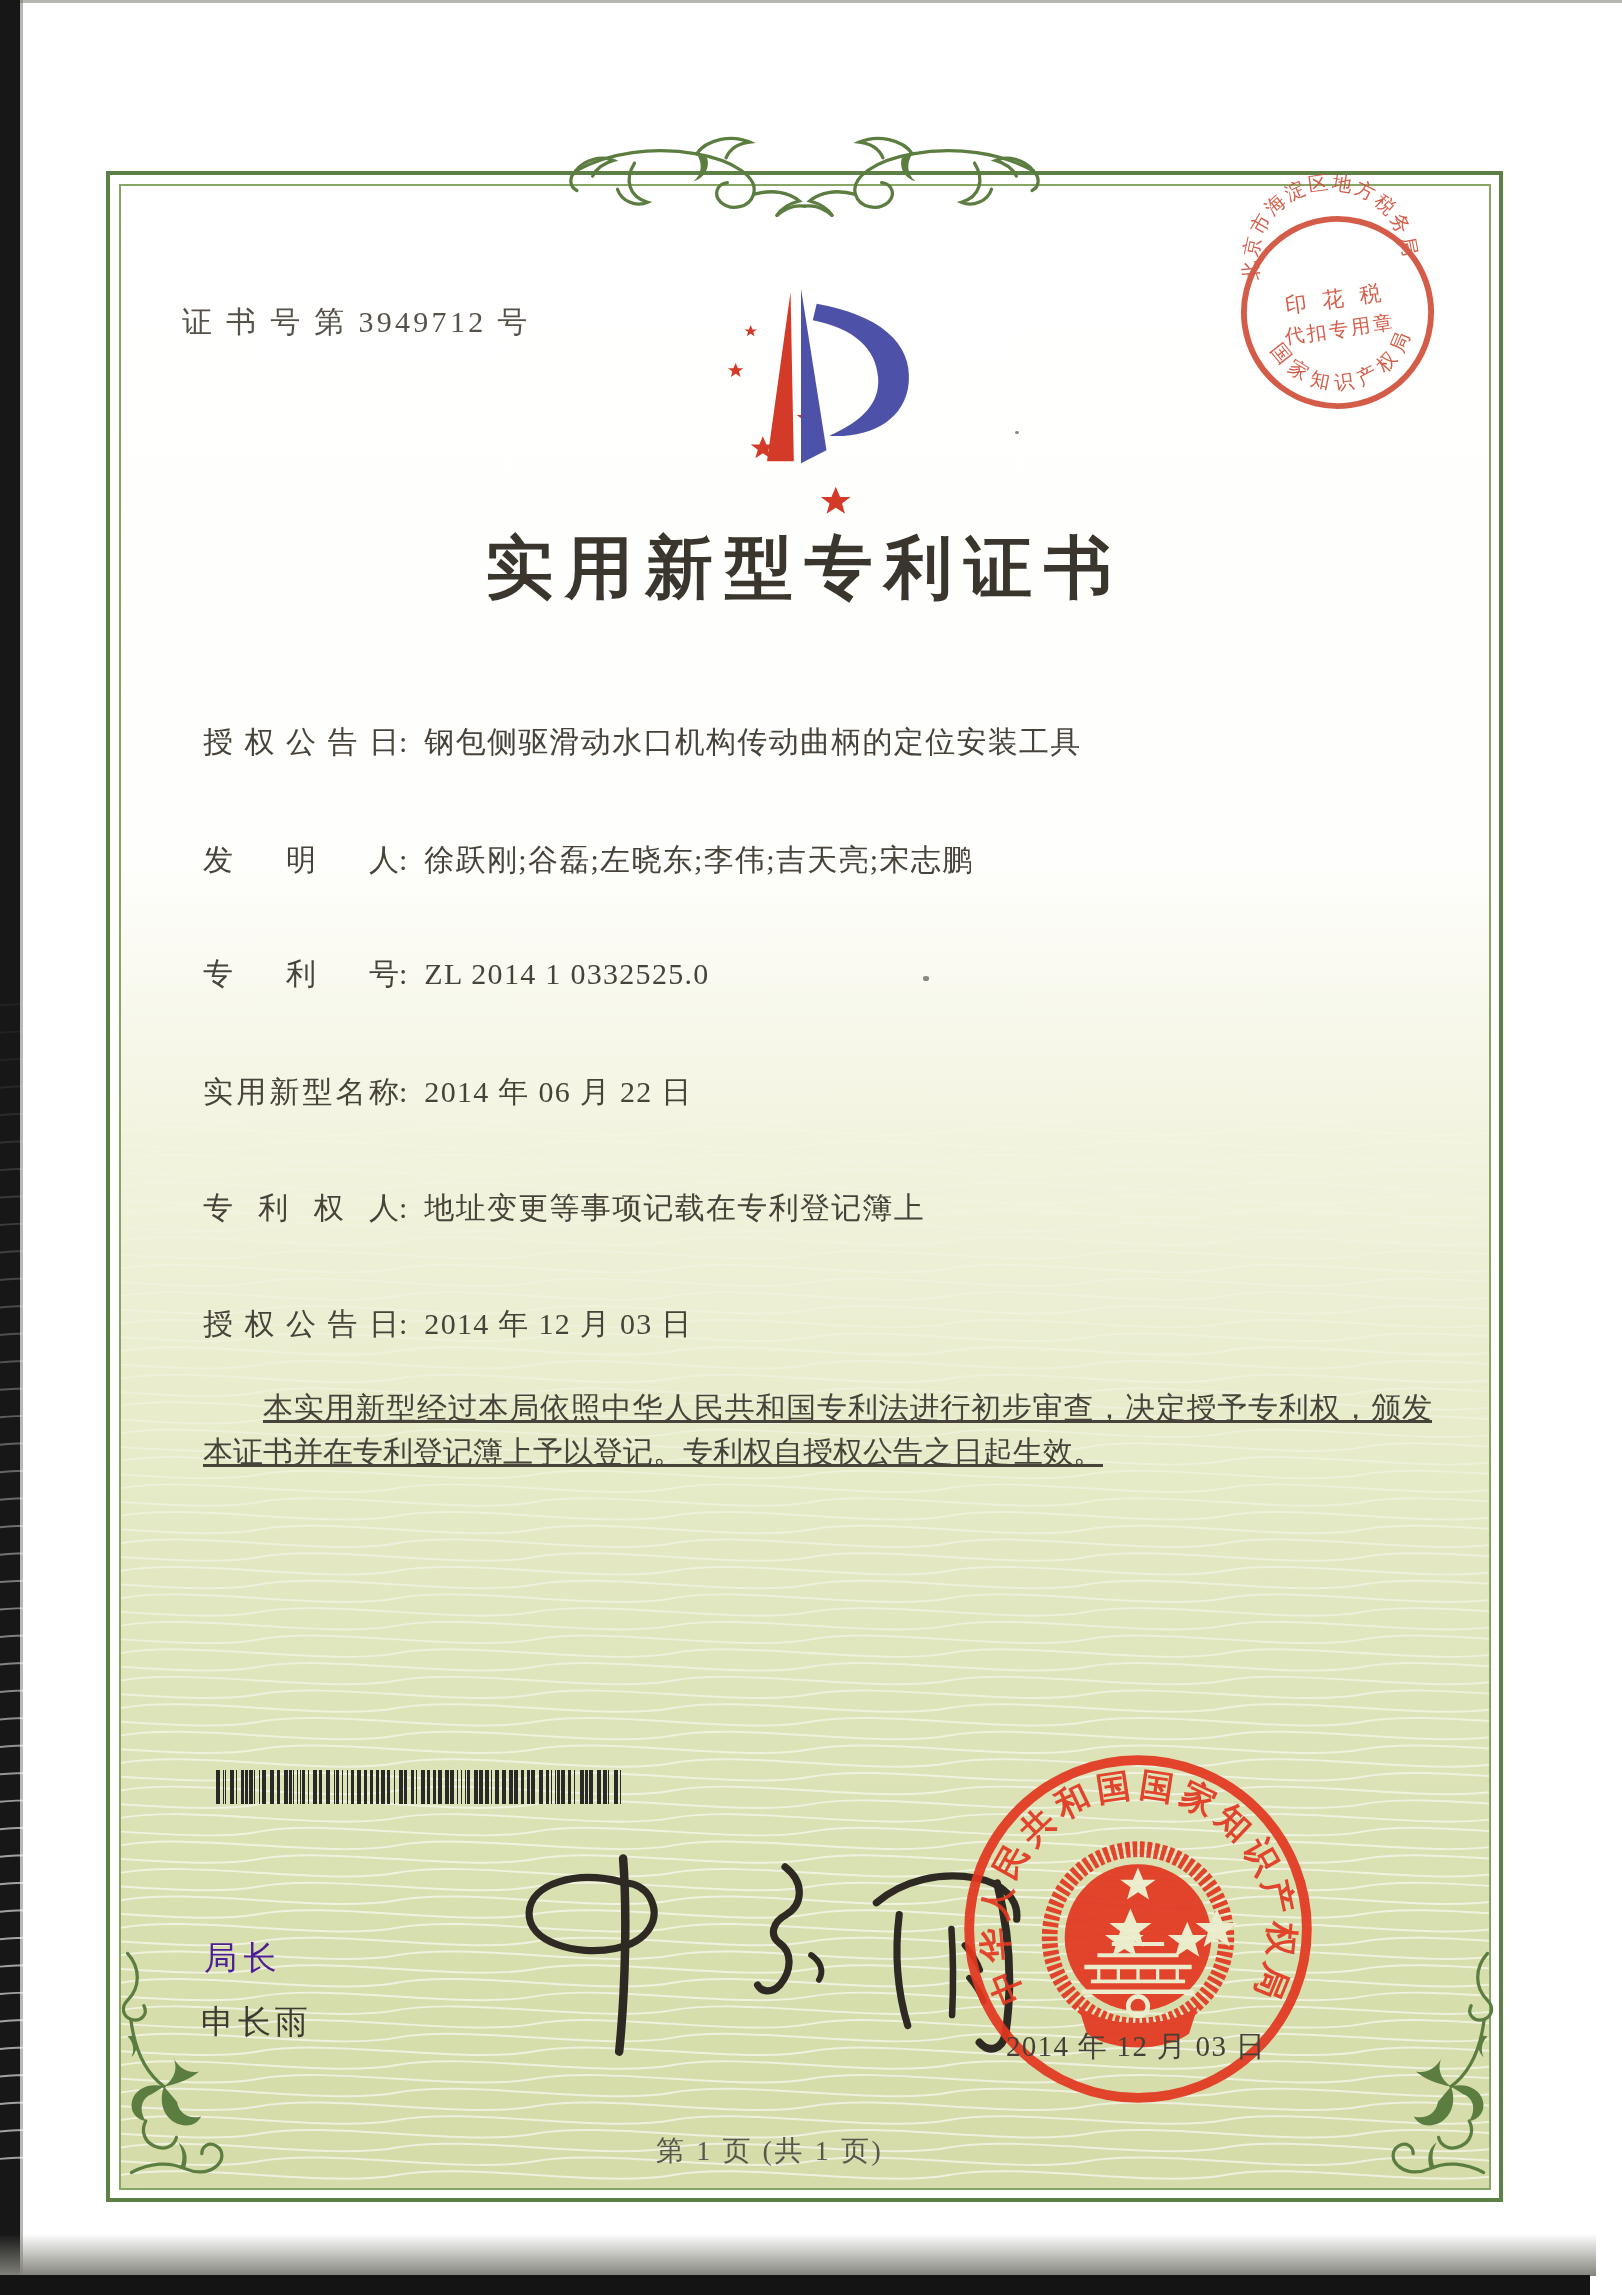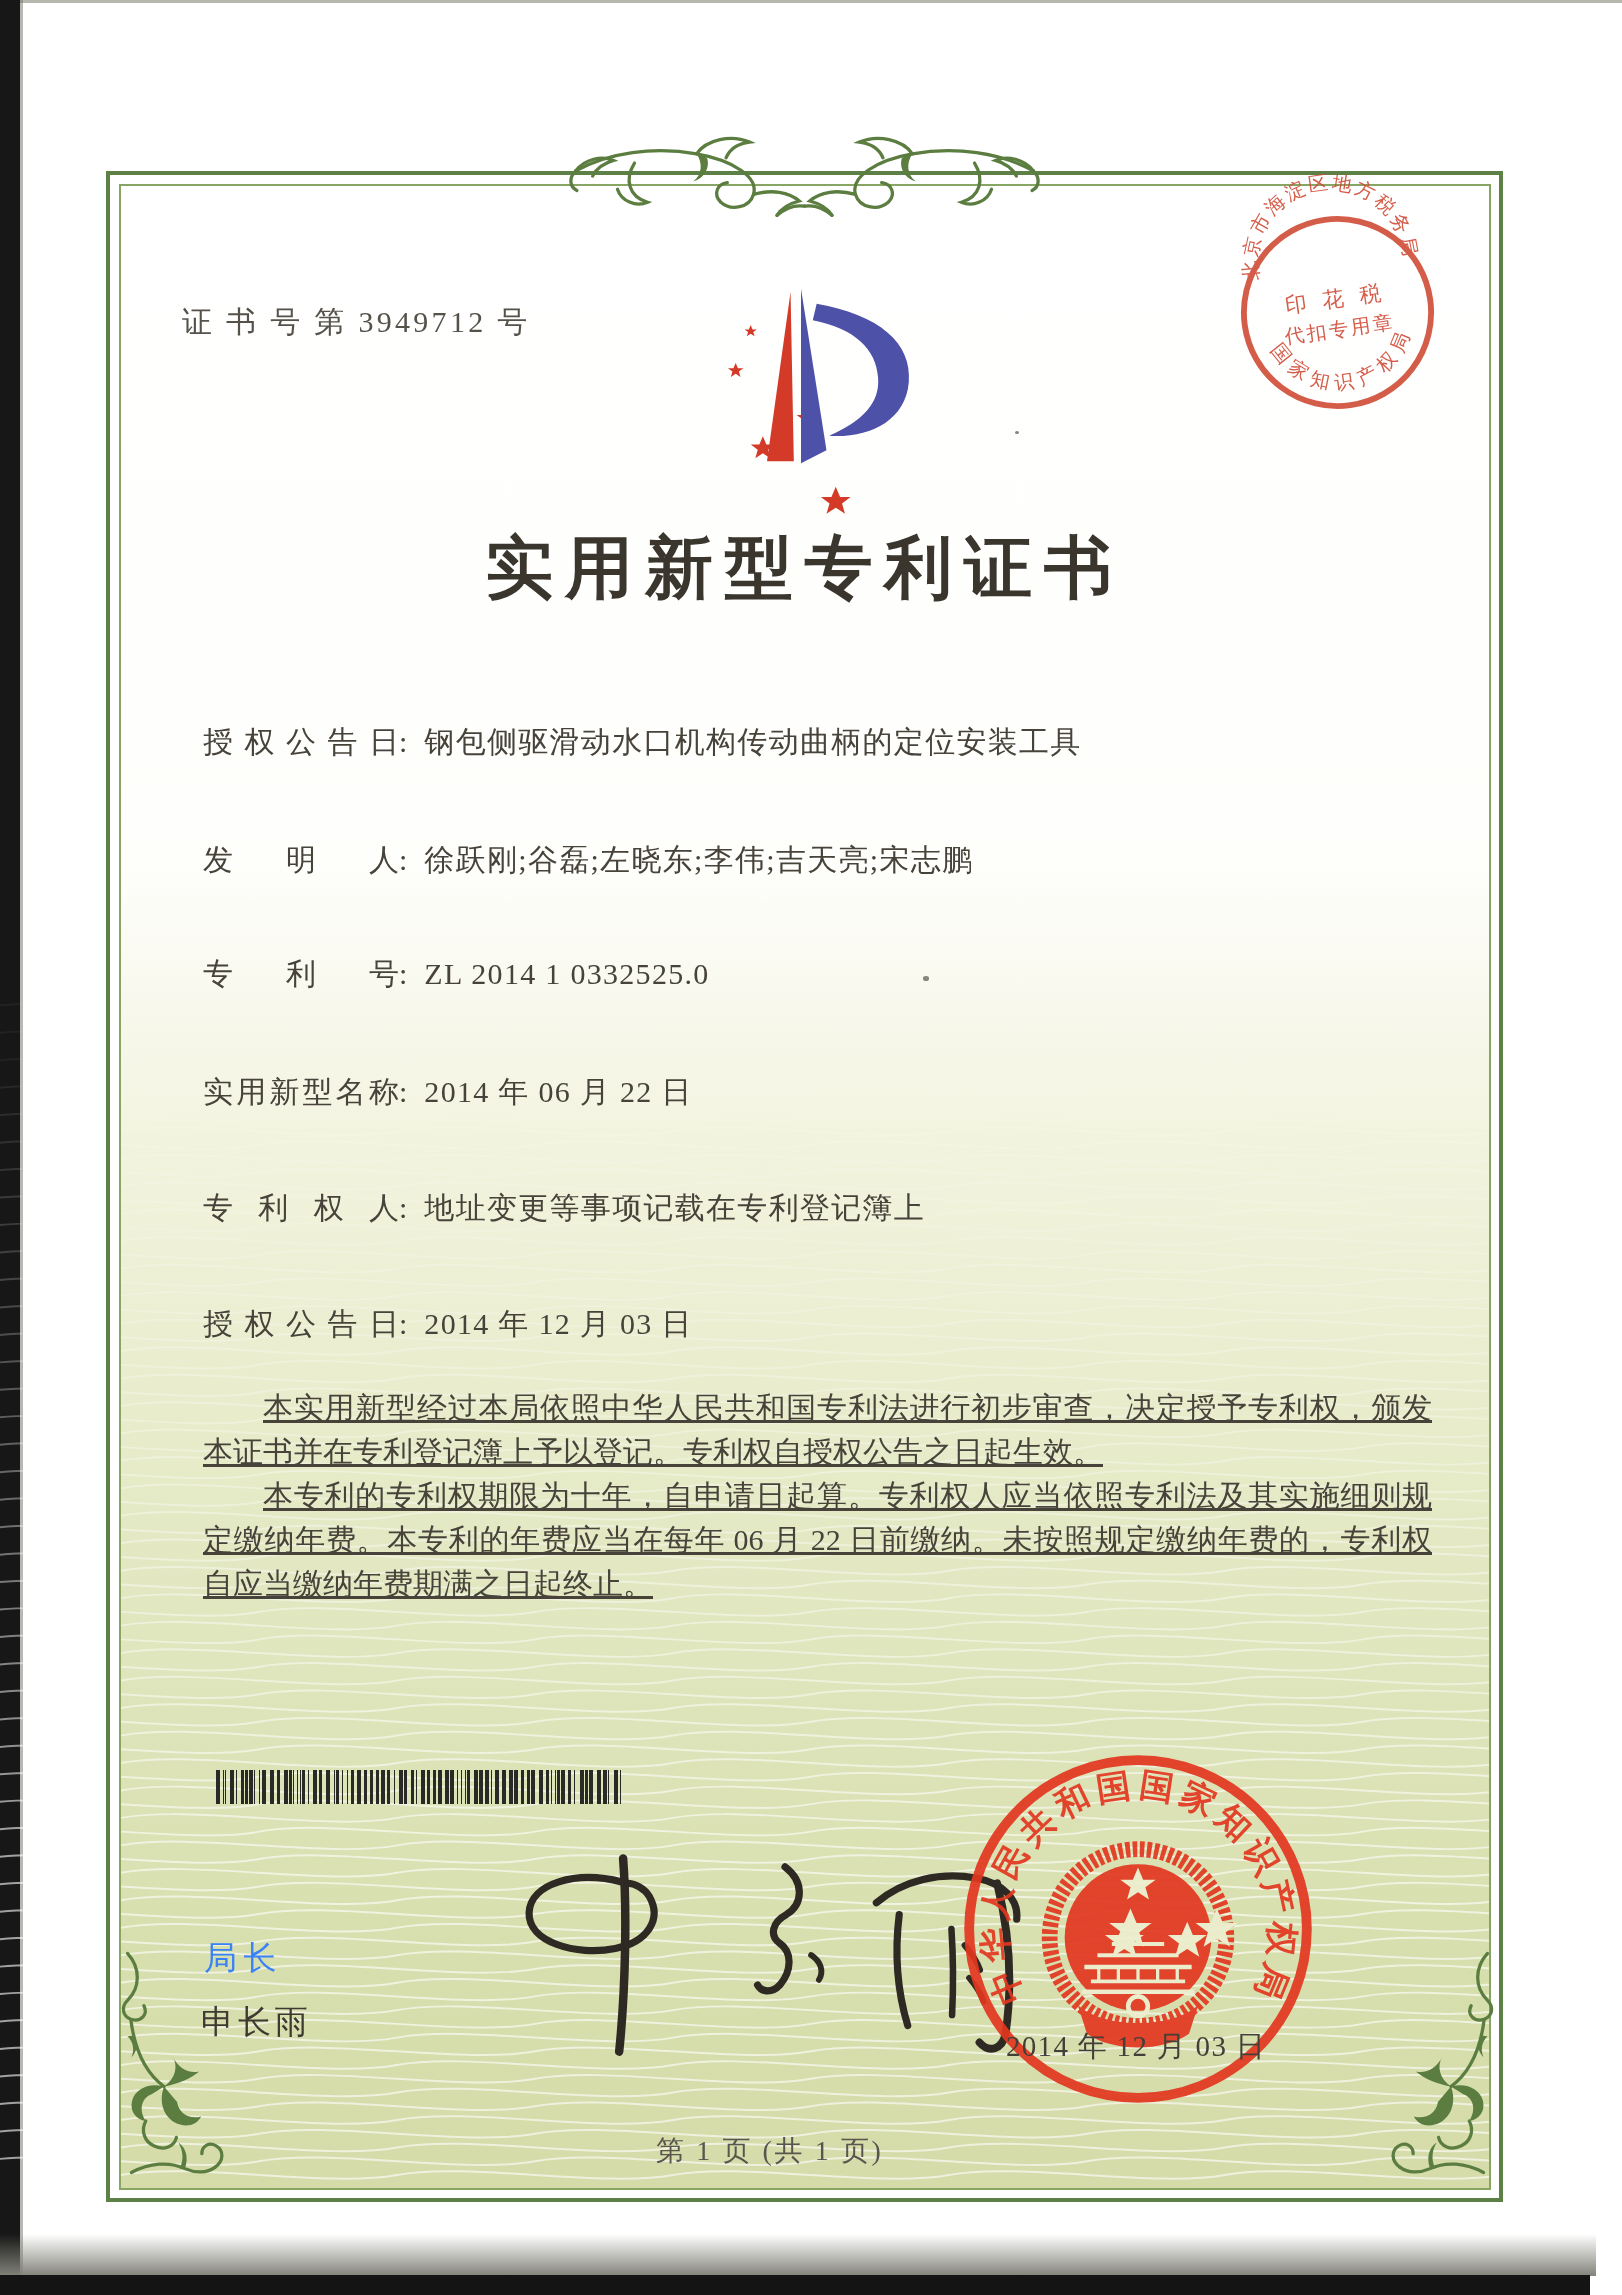--- a/index.html
+++ b/index.html
@@ -27,21 +27,21 @@
       letter-spacing:11.8px;color:#3a362e;white-space:nowrap;}
   .frow{left:203px;font-size:30px;color:#47433a;white-space:nowrap;}
   .flabel{display:inline-block;width:196px;text-align:justify;text-align-last:justify;}
   .fcolon{margin-right:17px;}
   .fval{letter-spacing:1.3px;margin-top:48px;}
   #paras{left:203px;top:1386px;width:1229px;font-size:30px;line-height:44px;color:#47433a;
       text-align:justify;}
   #paras p{margin:0;text-indent:2em;text-decoration:underline;}
   #barcode{left:216px;top:1770px;width:412px;height:34px;}
   #barcode i{position:absolute;top:0;height:100%;background:#292926;}
-  #dirTitle{left:204px;top:1936px;font-size:33px;letter-spacing:6.5px;color:#3b82f6;}
+  #dirTitle{left:204px;top:1936px;font-size:33px;letter-spacing:6.5px;color:#4c1d95;}
   #dirName{left:201px;top:2000px;font-size:33px;letter-spacing:3.9px;color:#3e3a32;}
   #sealDate{left:1006px;top:2027px;font-size:29px;letter-spacing:1.3px;color:#443f37;z-index:6;}
   #footerPage{left:656px;top:2132px;font-size:28px;letter-spacing:2.6px;color:#5a564e;}
   .speck{width:5.9px;height:4.6px;border-radius:50%;background:#8a867e;}
   svg{position:absolute;overflow:visible;}
 </style>
 </head>
 <body>
 
 <div class="abs" id="edgeTop"></div>
@@ -232,21 +232,20 @@
 </div>
 <div class="abs frow" style="top:1188px">
   <span class="flabel">专利权人</span><span class="fcolon">:</span><span class="fval">地址变更等事项记载在专利登记簿上</span>
 </div>
 <div class="abs frow" style="top:1304px">
   <span class="flabel">授权公告日</span><span class="fcolon">:</span><span class="fval">2014 年 12 月 03 日</span>
 </div>
 
 <div class="abs" id="paras">
   <p>本实用新型经过本局依照中华人民共和国专利法进行初步审查，决定授予专利权，颁发本证书并在专利登记簿上予以登记。专利权自授权公告之日起生效。</p>
-  <p>本专利的专利权期限为十年，自申请日起算。专利权人应当依照专利法及其实施细则规定缴纳年费。本专利的年费应当在每年 06 月 22 日前缴纳。未按照规定缴纳年费的，专利权自应当缴纳年费期满之日起终止。</p>
 </div>
 
 <div class="abs" id="barcode">
     <i style="left:0px;width:3.9px"></i>
     <i style="left:6.5px;width:1.3px"></i>
     <i style="left:9.2px;width:1.3px"></i>
     <i style="left:14.4px;width:3.9px"></i>
     <i style="left:19.6px;width:1.3px"></i>
     <i style="left:25px;width:2.6px"></i>
     <i style="left:29px;width:2.6px"></i>

